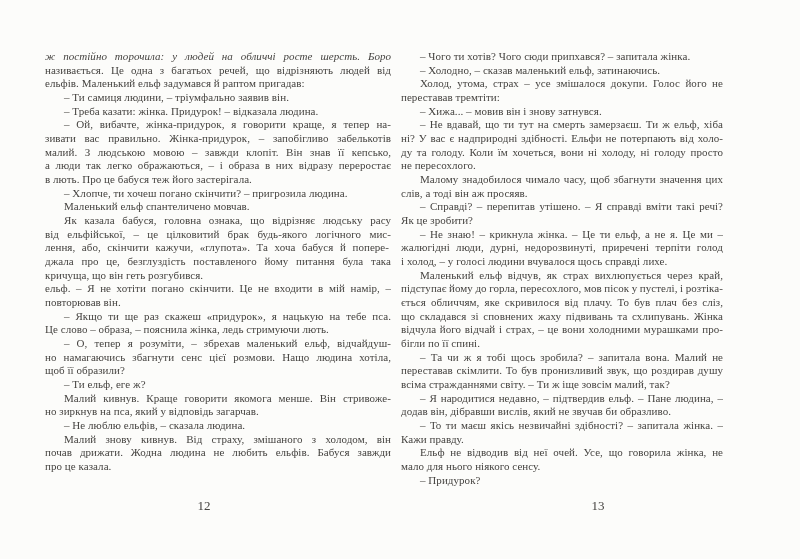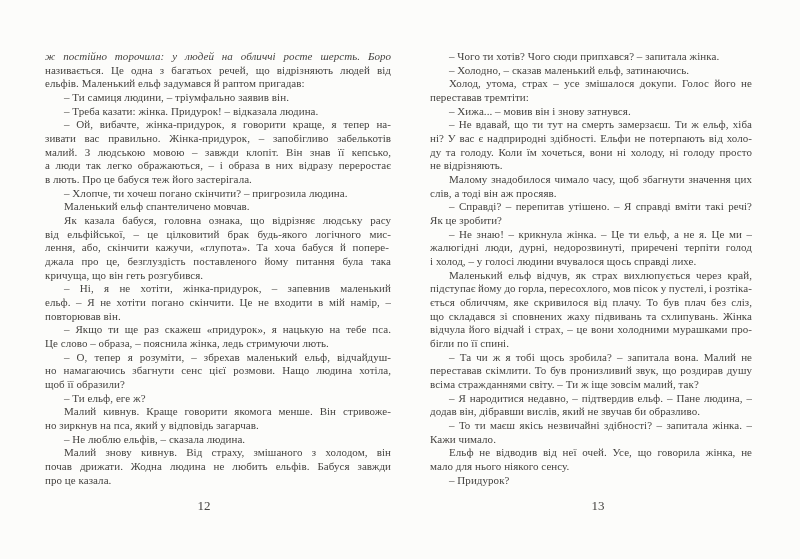--- a/index.html
+++ b/index.html
@@ -14,21 +14,21 @@
     font-family:"Liberation Serif", serif;
   }
   .spread{position:absolute;inset:0;}
   .text-block{
     position:absolute;
     top:50px;
     font-size:11px;
     letter-spacing:0.05px;
   }
   #page-left-text{left:45px;width:346px;}
-  #page-right-text{left:430px;width:322px;}
+  #page-right-text{left:401px;width:322px;}
   .line{
     height:var(--lh);
     line-height:var(--lh);
     white-space:pre;
     overflow:hidden;
   }
   .line.ind{padding-left:var(--indent);}
   .lt{display:inline-block;white-space:pre;}
   .page-number{
     position:absolute;
@@ -56,21 +56,20 @@
       <div class="line"><span class="lt" style="word-spacing: 4.74375px;">малий. З людською мовою – завжди клопіт. Він знав її кепсько,</span></div>
       <div class="line"><span class="lt" style="word-spacing: 2.78835px;">а люди так легко ображаються, – і образа в них відразу переростає</span></div>
       <div class="line"><span class="lt">в лють. Про це бабуся теж його застерігала.</span></div>
       <div class="line ind"><span class="lt">– Хлопче, ти хочеш погано скінчити? – пригрозила людина.</span></div>
       <div class="line ind"><span class="lt">Маленький ельф спантеличено мовчав.</span></div>
       <div class="line ind"><span class="lt" style="word-spacing: 4.93164px;">Як казала бабуся, головна ознака, що відрізняє людську расу</span></div>
       <div class="line"><span class="lt" style="word-spacing: 5.45312px;">від ельфійської, – це цілковитий брак будь-якого логічного мис-</span></div>
       <div class="line"><span class="lt" style="word-spacing: 3.75347px;">лення, або, скінчити кажучи, «глупота». Та хоча бабуся й попере-</span></div>
       <div class="line"><span class="lt" style="word-spacing: 4.90625px;">джала про це, безглуздість поставленого йому питання була така</span></div>
       <div class="line"><span class="lt">кричуща, що він геть розгубився.</span></div>
-      <div class="line ind"><span class="lt" style="word-spacing: 7.49023px;">– Ні, я не хотіти, жінка-придурок, – запевнив маленький</span></div>
       <div class="line"><span class="lt" style="word-spacing: 2.77404px; text-align: right;">ельф. – Я не хотіти погано скінчити. Це не входити в мій намір, –</span></div>
       <div class="line"><span class="lt">повторював він.</span></div>
       <div class="line ind"><span class="lt" style="word-spacing: 3.06676px;">– Якщо ти ще раз скажеш «придурок», я нацькую на тебе пса.</span></div>
       <div class="line"><span class="lt">Це слово – образа, – пояснила жінка, ледь стримуючи лють.</span></div>
       <div class="line ind"><span class="lt" style="word-spacing: 4.23785px;">– О, тепер я розуміти, – збрехав маленький ельф, відчайдуш-</span></div>
       <div class="line"><span class="lt" style="word-spacing: 4.31836px; text-align: right;">но намагаючись збагнути сенс цієї розмови. Нащо людина хотіла,</span></div>
       <div class="line"><span class="lt">щоб її образили?</span></div>
       <div class="line ind"><span class="lt">– Ти ельф, еге ж?</span></div>
       <div class="line ind"><span class="lt" style="word-spacing: 4.13616px;">Малий кивнув. Краще говорити якомога менше. Він стривоже-</span></div>
       <div class="line"><span class="lt">но зиркнув на пса, який у відповідь загарчав.</span></div>
@@ -82,41 +81,41 @@
 
   <div class="text-block" id="page-right-text">
       <div class="line ind"><span class="lt">– Чого ти хотів? Чого сюди припхався? – запитала жінка.</span></div>
       <div class="line ind"><span class="lt">– Холодно, – сказав маленький ельф, затинаючись.</span></div>
       <div class="line ind"><span class="lt" style="word-spacing: 2.5816px;">Холод, утома, страх – усе змішалося докупи. Голос його не</span></div>
       <div class="line"><span class="lt">переставав тремтіти:</span></div>
       <div class="line ind"><span class="lt">– Хижа... – мовив він і знову затнувся.</span></div>
       <div class="line ind"><span class="lt" style="word-spacing: 1.36198px; font-family: Liberation Serif, serif;">– Не вдавай, що ти тут на смерть замерзаєш. Ти ж ельф, хіба</span></div>
       <div class="line"><span class="lt" style="word-spacing: 1.06875px;">ні? У вас є надприродні здібності. Ельфи не потерпають від холо-</span></div>
       <div class="line"><span class="lt" style="word-spacing: 1.83239px;">ду та голоду. Коли їм хочеться, вони ні холоду, ні голоду просто</span></div>
-      <div class="line"><span class="lt">не відрізняють.</span></div>
+      <div class="line"><span class="lt">не пересохлого.</span></div>
       <div class="line ind"><span class="lt" style="word-spacing: 1.03348px;">Малому знадобилося чимало часу, щоб збагнути значення цих</span></div>
       <div class="line"><span class="lt">слів, а тоді він аж просяяв.</span></div>
       <div class="line ind"><span class="lt" style="word-spacing: 1.55625px;">– Справді? – перепитав утішено. – Я справді вміти такі речі?</span></div>
       <div class="line"><span class="lt">Як це зробити?</span></div>
       <div class="line ind"><span class="lt" style="word-spacing: 1.75937px;">– Не знаю! – крикнула жінка. – Це ти ельф, а не я. Це ми –</span></div>
       <div class="line"><span class="lt" style="word-spacing: 3.46615px;">жалюгідні люди, дурні, недорозвинуті, приречені терпіти голод</span></div>
       <div class="line"><span class="lt">і холод, – у голосі людини вчувалося щось справді лихе.</span></div>
       <div class="line ind"><span class="lt" style="word-spacing: 2.93527px;">Маленький ельф відчув, як страх вихлюпується через край,</span></div>
       <div class="line"><span class="lt" style="word-spacing: -0.25625px;">підступає йому до горла, пересохлого, мов пісок у пустелі, і розтіка-</span></div>
       <div class="line"><span class="lt" style="word-spacing: 2.36094px;">ється обличчям, яке скривилося від плачу. То був плач без сліз,</span></div>
       <div class="line"><span class="lt" style="word-spacing: 1.89062px;">що складався зі сповнених жаху підвивань та схлипувань. Жінка</span></div>
       <div class="line"><span class="lt" style="word-spacing: 0.903125px;">відчула його відчай і страх, – це вони холодними мурашками про-</span></div>
       <div class="line"><span class="lt">бігли по її спині.</span></div>
       <div class="line ind"><span class="lt" style="word-spacing: 2.30599px;">– Та чи ж я тобі щось зробила? – запитала вона. Малий не</span></div>
       <div class="line"><span class="lt" style="word-spacing: 0.994141px;">переставав скімлити. То був пронизливий звук, що роздирав душу</span></div>
       <div class="line"><span class="lt">всіма стражданнями світу. – Ти ж іще зовсім малий, так?</span></div>
       <div class="line ind"><span class="lt" style="word-spacing: 1.07969px;">– Я народитися недавно, – підтвердив ельф. – Пане людина, –</span></div>
       <div class="line"><span class="lt">додав він, дібравши вислів, який не звучав би образливо.</span></div>
       <div class="line ind"><span class="lt" style="word-spacing: 1.58281px;">– То ти маєш якісь незвичайні здібності? – запитала жінка. –</span></div>
-      <div class="line"><span class="lt">Кажи чимало.</span></div>
+      <div class="line"><span class="lt">Кажи правду.</span></div>
       <div class="line ind"><span class="lt" style="word-spacing: 2.94375px;">Ельф не відводив від неї очей. Усе, що говорила жінка, не</span></div>
       <div class="line"><span class="lt">мало для нього ніякого сенсу.</span></div>
       <div class="line ind"><span class="lt">– Придурок?</span></div>
     </div>
 
   <div class="page-number" id="page-number-left">12</div>
 
   <div class="page-number" id="page-number-right">13</div>
 
 </div>

